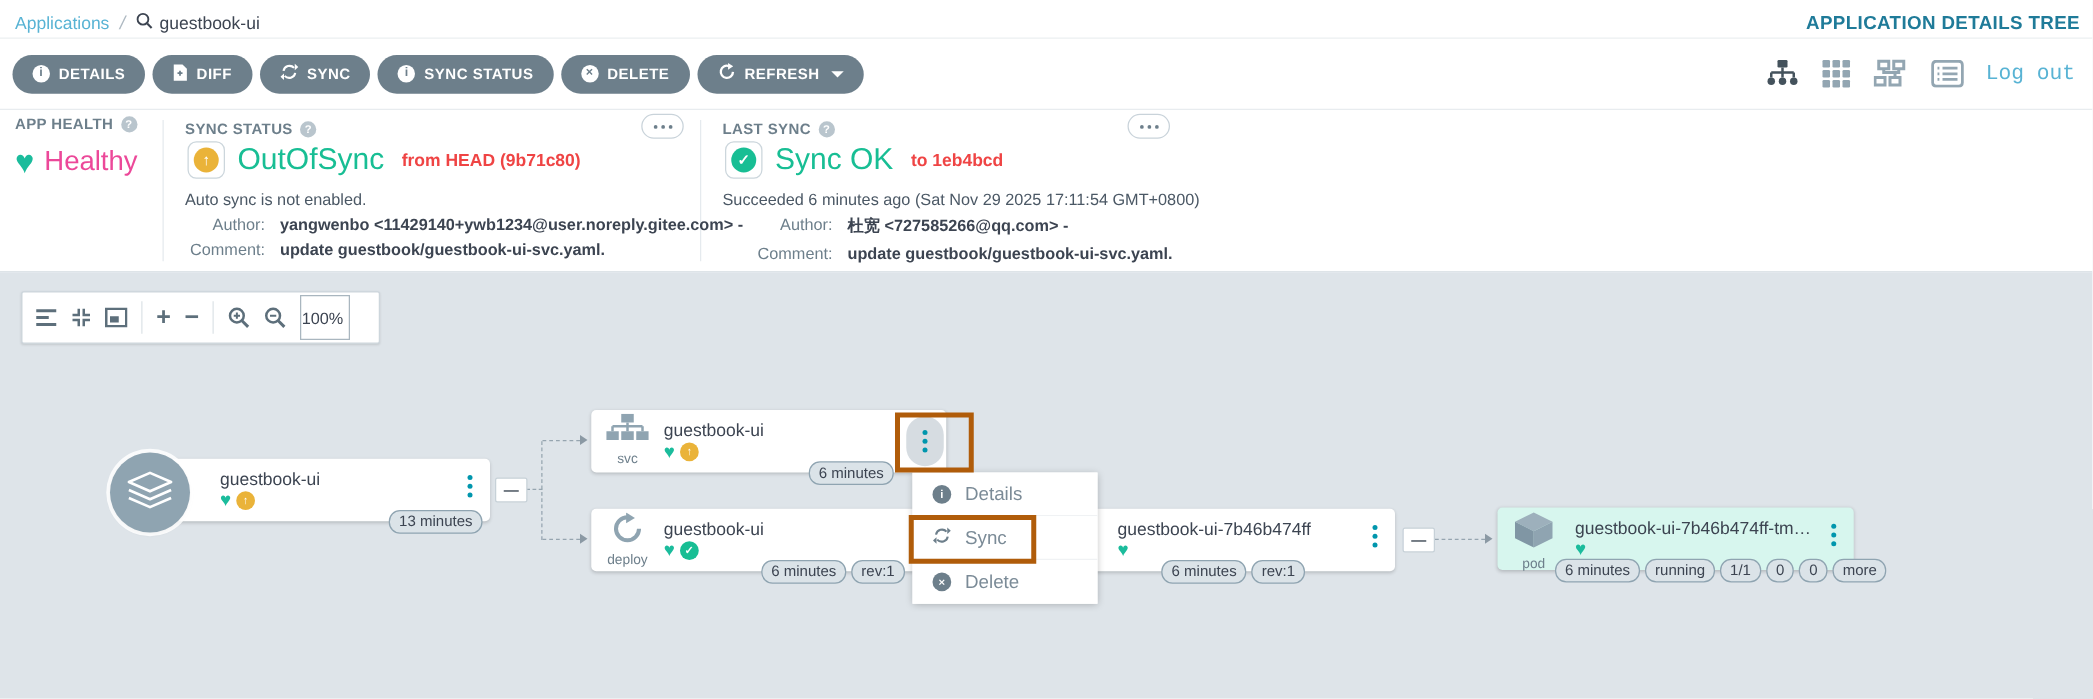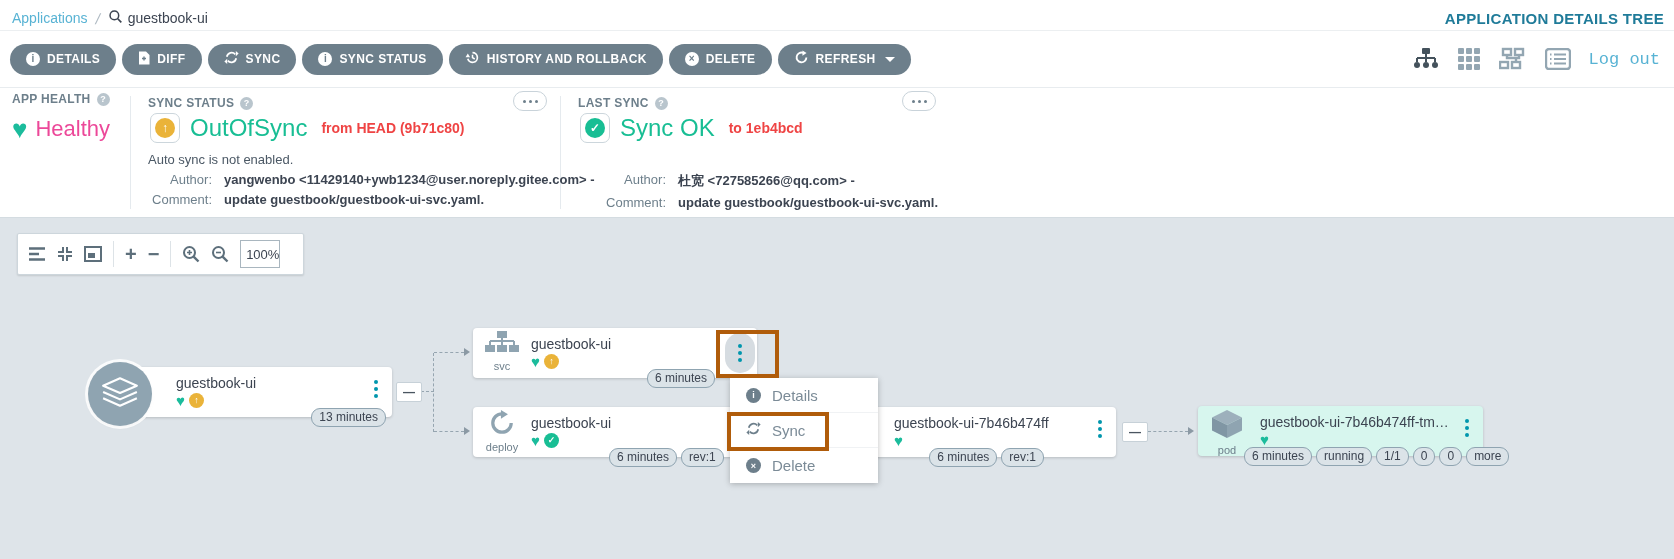--- a/index.html
+++ b/index.html
@@ -61,21 +61,21 @@
   .ellipsis-btn i { width:3px; height:3px; border-radius:50%; background:#6d7f8b; }
 
   
   .graph { position:relative; height:341px; background:#dee4e9; }
   .controls { position:absolute; left:17px; top:15px; width:287px; height:42px; background:#fff;
     border:1px solid #cdd6dc; border-radius:2px; box-shadow:0 1px 2px rgba(0,0,0,.12);
     display:flex; align-items:center; gap:11px; padding:0 10px; }
   .ctl { background:none; border:none; cursor:pointer; display:flex; align-items:center; justify-content:center;
     color:#5d6f7b; font-size:20px; font-weight:bold; line-height:1; font-family:inherit; }
   .ctl-div { width:1px; height:26px; background:#dde3e7; }
-  .zoom-input { width:40px; height:28px; border:1px solid #a9b6bf; font-size:13px; text-align:right;
+  .zoom-input { width:40px; height:36px; border:1px solid #a9b6bf; font-size:13px; text-align:left;
     color:#3c4451; font-family:inherit; background:#fff; }
 
   .dash-h { position:absolute; border-top:1px dashed #96a5b0; height:0; }
   .dash-v { position:absolute; border-left:1px dashed #96a5b0; width:0; }
   .arrow-r { position:absolute; width:0; height:0; border-top:4px solid transparent;
     border-bottom:4px solid transparent; border-left:6px solid #8b99a4; }
   .collapse-box { position:absolute; width:26px; height:20px; background:#fff; border:1px solid #c7d1d8;
     border-radius:2px; display:flex; align-items:center; justify-content:center; font-size:12px;
     font-weight:bold; color:#4a5560; z-index:7; cursor:pointer; }
 
@@ -159,30 +159,20 @@
             <polygon points="3.4,15 3.4,9.4 0.4,12.2" fill="#fff"></polygon>
           </svg>
       </span>
       <span>SYNC</span>
     </button>
     <button class="act-btn">
       <i class="ic-circle">i</i>
       <span>SYNC STATUS</span>
     </button>
     <button class="act-btn">
-      <span>
-        <svg width="15" height="15" viewBox="0 0 16 16">
-            <path d="M8 2.8a5.2 5.2 0 1 1-5 6.6" fill="none" stroke="#fff" stroke-width="1.8"></path>
-            <polygon points="0.6,7.6 5.4,7.6 3,3.6" fill="#fff"></polygon>
-            <path d="M8 5v3.2l2.4 1.4" fill="none" stroke="#fff" stroke-width="1.6"></path>
-          </svg>
-      </span>
-      <span>HISTORY AND ROLLBACK</span>
-    </button>
-    <button class="act-btn">
       <i class="ic-circle">×</i>
       <span>DELETE</span>
     </button>
     <button class="act-btn">
       <span>
         <svg width="15" height="15" viewBox="0 0 16 16">
             <path d="M13.2 8A5.2 5.2 0 1 1 9.6 3" fill="none" stroke="#fff" stroke-width="2"></path>
             <polygon points="9,0.4 9,6.2 13.4,3.2" fill="#fff"></polygon>
           </svg>
       </span>
@@ -283,20 +273,21 @@
       <i></i>
       <i></i>
     </button>
   <div class="hp big-status" style="left:580px; top:25px">
     <span class="status-ic">
       <span class="ic-round ic-green">✓</span>
     </span>
     <span class="status-word">Sync OK</span>
     <span class="status-rev">to 1eb4bcd</span>
   </div>
+  <div class="hp status-note" style="left:578px; top:64px">Succeeded 6 minutes ago (Sat Nov 29 2025 17:11:54 GMT+0800)</div>
   <div class="hp meta wide" style="left:578px; top:84px">
     <span class="lbl">Author:</span>
     <span class="val">杜宽 &lt;727585266@qq.com&gt; -</span>
     <span class="lbl">Comment:</span>
     <span class="val">update guestbook/guestbook-ui-svc.yaml.</span>
   </div>
 </section>
 
 <section class="graph">
 

